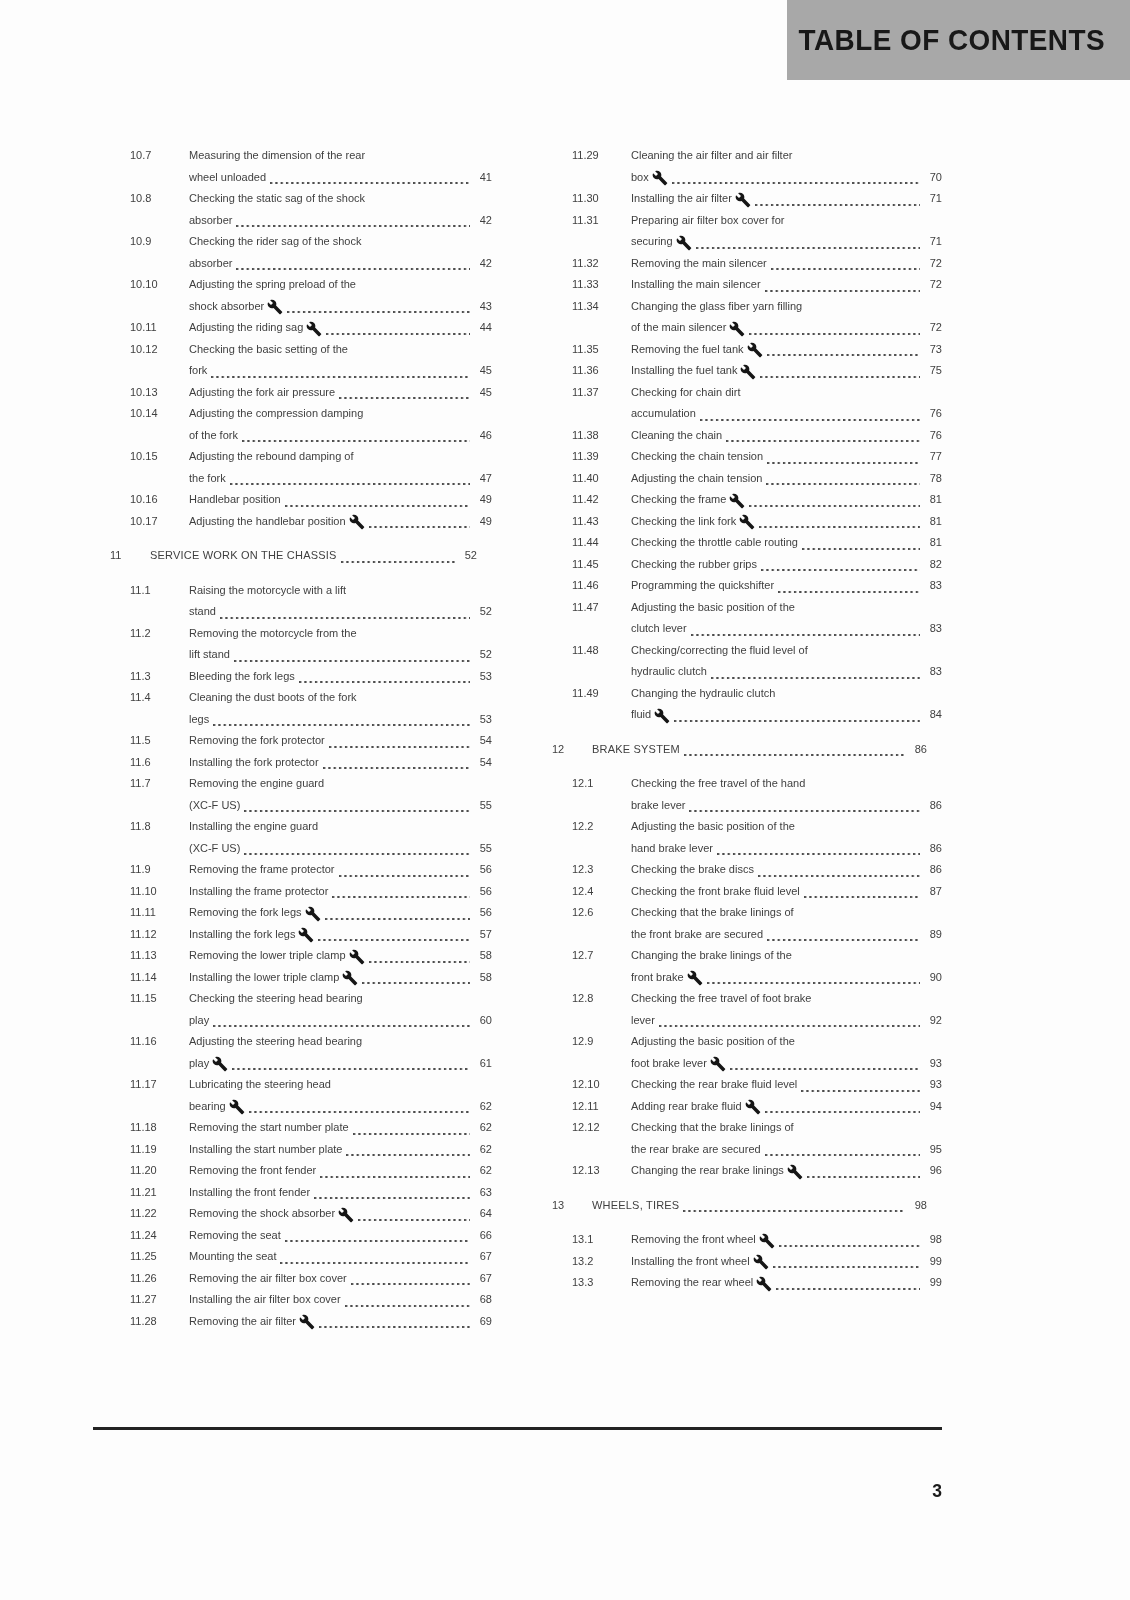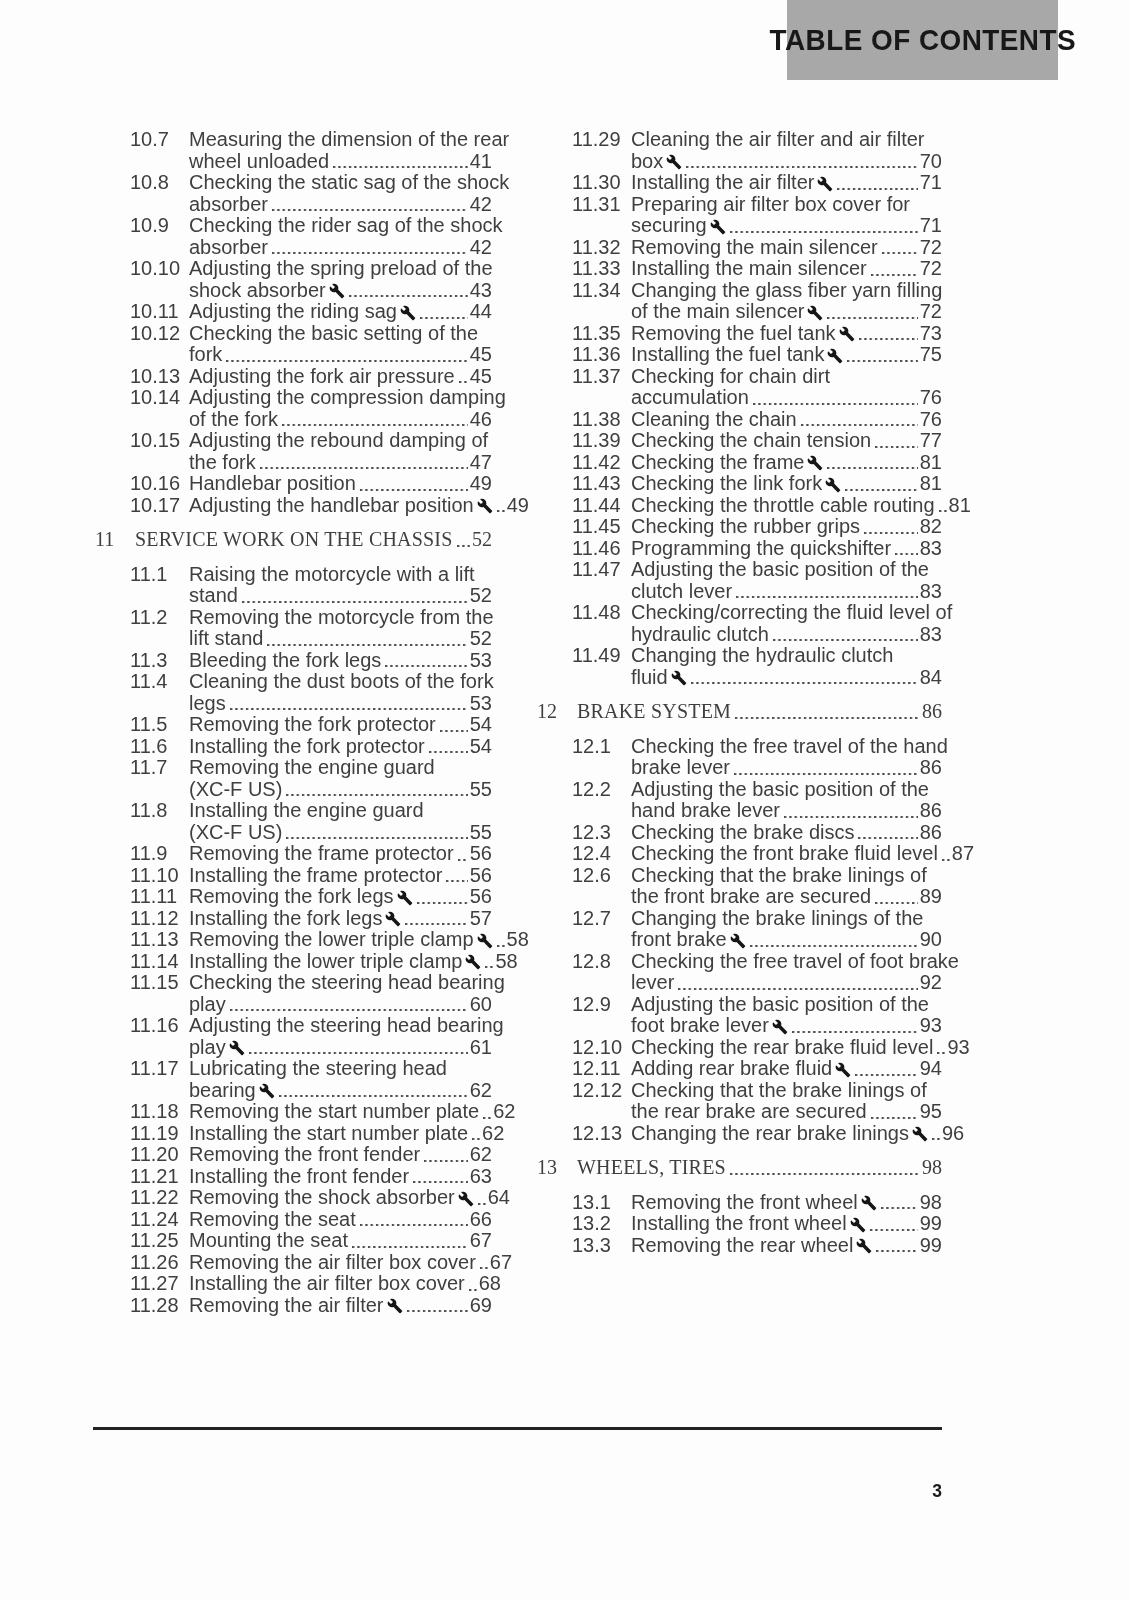--- a/index.html
+++ b/index.html
@@ -6,49 +6,49 @@
   .page{
     position:relative;
     width:1130px;height:1600px;
     background:#fdfdfd;
     font-family:"Liberation Sans",sans-serif;
     color:#3f3f3f;
     overflow:hidden;
   }
   
   .header-bar{
-    position:absolute;left:787px;top:0;width:271px;height:80px;
+    position:absolute;left:787px;top:0;width:343px;height:80px;
     background:#a8a8a8;
-    display:flex;align-items:center;justify-content:center;
+    display:flex;align-items:center;justify-content:flex-start;
   }
   .header-title{
     font-size:30px;font-weight:700;color:#181818;
     letter-spacing:.5px;white-space:nowrap;
     transform:scaleX(.93);
   }
   
-  .toc-col{position:absolute;top:129px;font-size:20px;line-height:21.5px;}
+  .toc-col{position:absolute;top:145px;font-size:11px;line-height:21.5px;}
   .toc-col-left{left:95px;width:397px;}
   .toc-col-right{left:537px;width:405px;}
   
   .toc-entry{display:flex;}
   .e-num{flex:0 0 59px;margin-left:35px;}
   .e-body{flex:1 1 auto;min-width:0;}
   .t-line{white-space:nowrap;}
   .last-line{display:flex;align-items:baseline;min-width:0;}
   .lt{white-space:nowrap;flex:0 1 auto;}
   .leader{
     flex:1 1 auto;min-width:8px;height:4px;
     align-self:flex-end;margin:0 2px 3px 4px;
     background-image:radial-gradient(circle at 1.1px 2px,#4c4c4c 1.05px,rgba(0,0,0,0) 1.45px);
     background-size:5.3px 4px;background-repeat:repeat-x;
   }
   .pg{flex:0 0 auto;text-align:right;min-width:20px;}
   
-  .toc-section{display:flex;margin:13px 0;font-family:Liberation Serif, serif;}
+  .toc-section{display:flex;margin:13px 15px;}
   .s-num{flex:0 0 40px;}
   .s-body{flex:1 1 auto;min-width:0;}
   .s-title{white-space:nowrap;letter-spacing:.2px;}
   
   .wrench{
     width:16px;height:16px;fill:#161616;
     flex:0 0 auto;align-self:flex-end;
     margin:0 0 2px 3px;
   }
   
@@ -631,20 +631,30 @@
         <span class="e-num">11.39</span>
         <div class="e-body">
           <div class="last-line">
             <span class="lt">Checking the chain tension</span>
             <span class="leader"></span>
             <span class="pg">77</span>
           </div>
         </div>
       </div>
       <div class="toc-entry">
+        <span class="e-num">11.40</span>
+        <div class="e-body">
+          <div class="last-line">
+            <span class="lt">Adjusting the chain tension</span>
+            <span class="leader"></span>
+            <span class="pg">78</span>
+          </div>
+        </div>
+      </div>
+      <div class="toc-entry">
         <span class="e-num">11.42</span>
         <div class="e-body">
           <div class="last-line">
             <span class="lt">Checking the frame</span>
             <svg viewBox="0 0 24 24" class="wrench">
               <path d="M22.7 19l-9.1-9.1c.9-2.3.4-5-1.5-6.9-2-2-5-2.4-7.4-1.3L9 6 6 9 1.6 4.7C.4 7.1.9 10.1 2.9 12.1c1.9 1.9 4.6 2.4 6.9 1.5l9.1 9.1c.4.4 1 .4 1.4 0l2.3-2.3c.5-.4.5-1.1.1-1.4z"></path>
             </svg>
             <span class="leader"></span>
             <span class="pg">81</span>
           </div>

